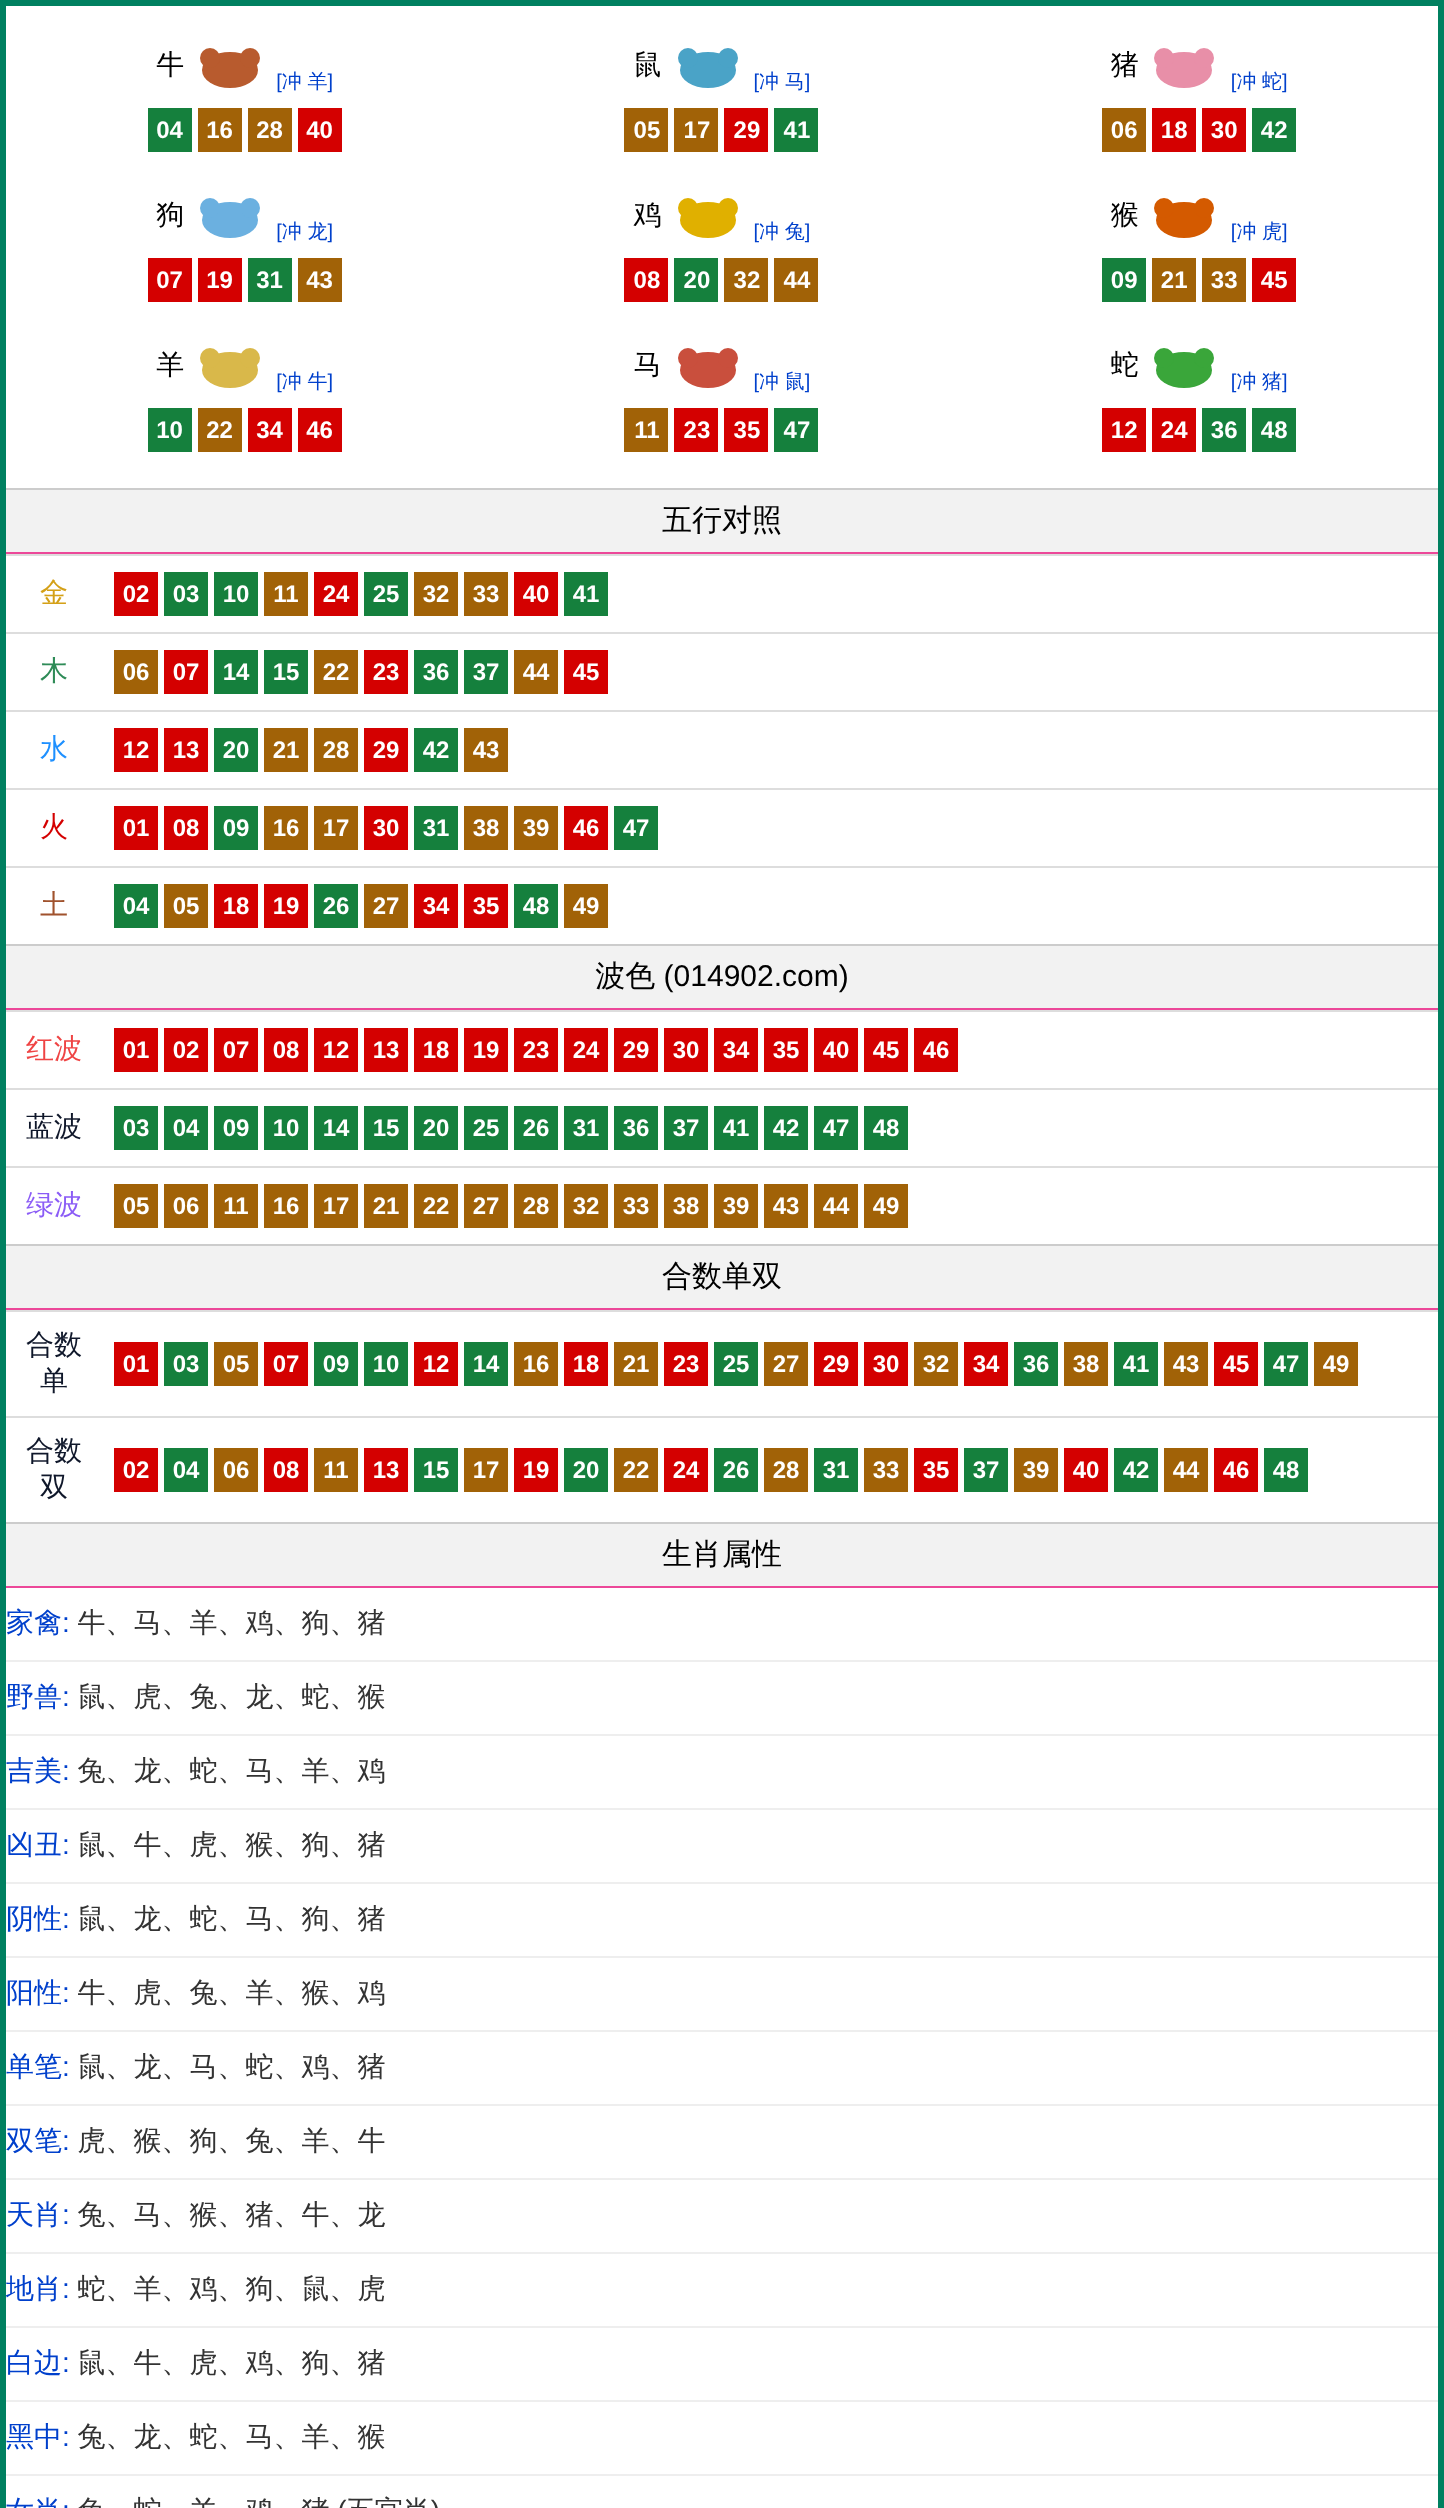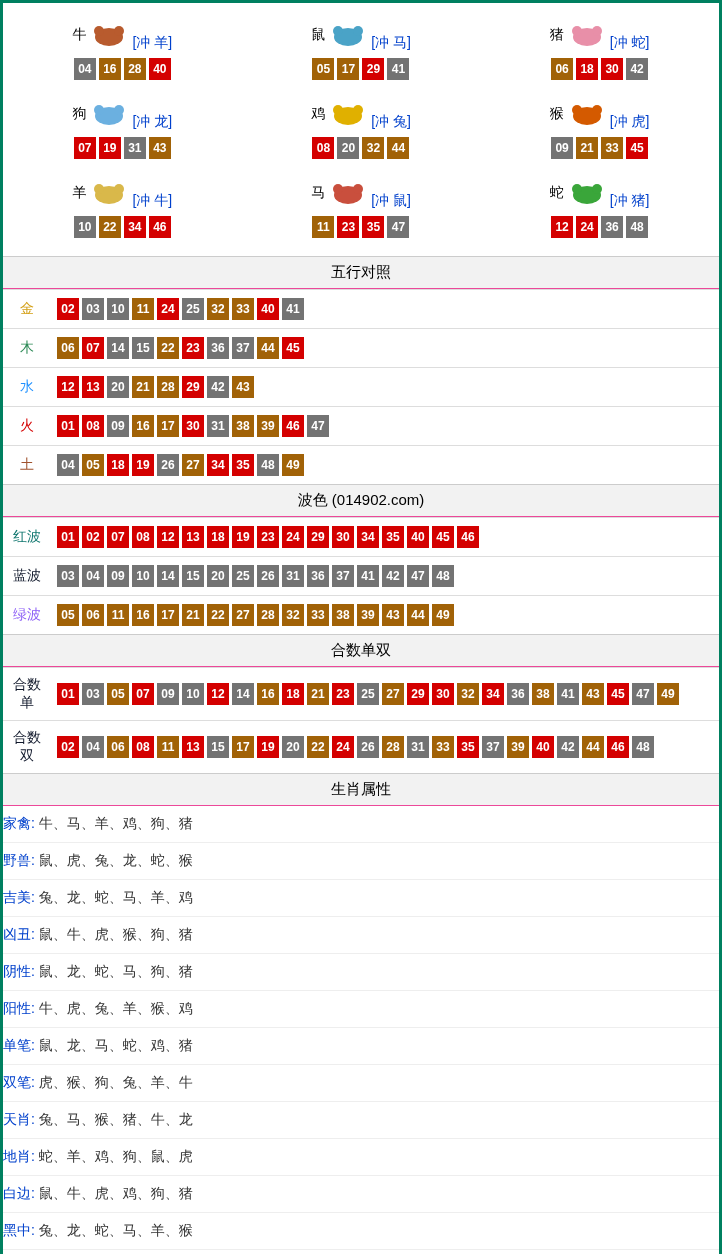--- a/index.html
+++ b/index.html
@@ -2,37 +2,37 @@
 <html><head>
 <meta charset="utf-8">
 <style>
   * { box-sizing: border-box; margin: 0; padding: 0; }
   body { font-family: "Microsoft YaHei", Arial, sans-serif; font-size: 14px; background: #fff; }
   .outer { border: 3px solid #008060; width: 722px; margin: 0 auto; background: #fff; }
   .zodiac-grid { display: flex; flex-wrap: wrap; padding: 8px 0; }
   .zodiac-item { width: 33.33%; text-align: center; padding: 6px 0 10px; }
   .zodiac-line1 { display: inline-flex; align-items: center; justify-content: center; }
   .zodiac-icon { width: 42px; height: 28px; margin: 0 2px; display: inline-block; }
-  .zodiac-conflict { color: #0040cc; font-size: 14px; margin-top: 17px; }
+  .zodiac-conflict { color: #0040cc; font-size: 10px; margin-top: 17px; }
   .zodiac-nums { margin-top: 6px; display: flex; justify-content: center; gap: 3px; }
   .num { display: inline-block; width: 22px; height: 22px; line-height: 22px; color: #fff; font-size: 12px; text-align: center; font-weight: bold; }
   .red { background: #d40000; }
   .green { background: #a16207; }
-  .blue { background: #737373; }
+  .blue { background: #15803d; }
   .section-header { background: #f2f2f2; border-top: 1px solid #ccc; border-bottom: 1px solid #ec4899; text-align: center; padding: 6px 0; font-size: 15px; }
   .dtable { width: 100%; border-collapse: collapse; }
   .dtable td { border-top: 1px solid #ddd; padding: 8px 6px; vertical-align: middle; }
   .dtable .label { width: 48px; text-align: center; font-size: 14px; }
   .numrow { display: flex; flex-wrap: wrap; gap: 3px; }
   .c-gold { color: #d4a017; }
   .c-wood { color: #2e8b57; }
   .c-water { color: #1e90ff; }
   .c-fire { color: #d40000; }
   .c-earth { color: #a0522d; }
-  .c-red { color: #0f766e; margin-left: 12px; }
+  .c-red { color: #ef4444; margin-left: 12px; }
   .c-blue { color: #0f172a; }
   .c-green { color: #8b5cf6; }
   .attr-list .row { border-top: 1px solid #eee; padding: 9px 0; font-size: 14px; }
   .attr-list .row:first-child { border-top: none; }
   .attr-key { color: #0040cc; }
   .attr-val { color: #333; }
   
   svg.zicon { width: 42px; height: 28px; }
 </style>
 </head>

